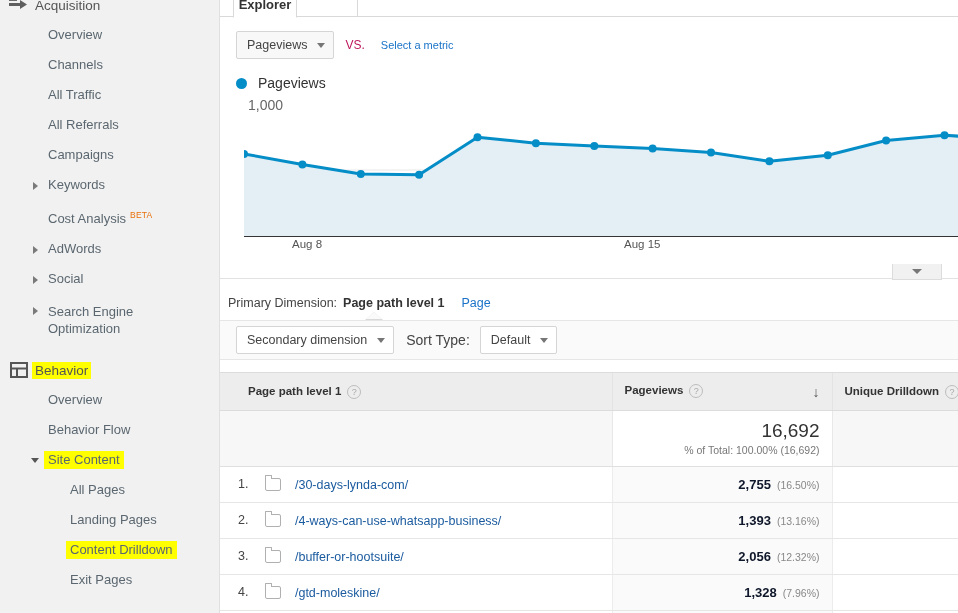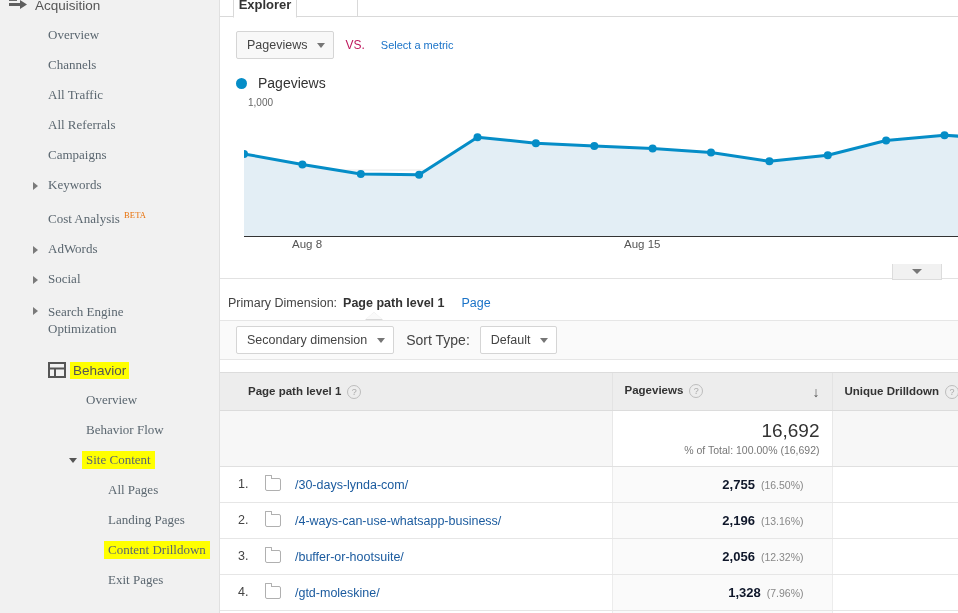--- a/index.html
+++ b/index.html
@@ -18,21 +18,21 @@
   .nav-section{position:relative;}
   .nav-top{
     display:flex;align-items:center;height:18px;padding-left:6px;margin-bottom:6px;
   }
   .sec-icon{width:26px;min-width:26px;display:flex;align-items:center;justify-content:center;}
   .sec-label{
     font-size:13.5px;color:#555;padding:1px 3px;
   }
   .nav-item{
     display:block;font-size:13px;color:#5b6770;padding:7px 0 7px 44px;line-height:16px;
-    position:relative;white-space:nowrap;font-family:Liberation Serif, serif;
+    position:relative;white-space:nowrap;
   }
   .nav-item.sub{padding-left:66px;}
   .nav-item .hl{padding:1px 4px 2px 4px;}
   .hly{background:#ffff00;}
   .caret-r{
     position:absolute;left:33px;top:50%;margin-top:-3px;
     width:0;height:0;border-left:5px solid #7a7a7a;border-top:4px solid transparent;border-bottom:4px solid transparent;
   }
   .caret-d{
     position:absolute;left:31px;top:50%;margin-top:-2px;
@@ -68,21 +68,21 @@
   .vs{margin-left:11px;font-size:12px;color:#be185d;}
   .link{color:#1a73c8;cursor:pointer;}
   .metriclink{margin-left:16px;font-size:11px;}
 
   .legend{display:flex;align-items:center;margin:16px 0 0 16px;}
   .legend-dot{width:11px;height:11px;border-radius:50%;background:#058dc7;}
   .legend-label{margin-left:11px;font-size:14px;color:#333;}
 
   
   .chartwrap{position:relative;margin:7px 0 0 16px;width:auto;height:160px;}
-  .ylab{position:absolute;font-size:10px;color:#666;left:12px;}
+  .ylab{position:absolute;font-size:14px;color:#666;left:12px;}
   .ylab.top{top:-1px;}
   .ylab.mid{top:65px;}
   .chartsvg{position:absolute;left:8px;top:5px;}
   .xaxis{position:absolute;left:8px;top:138px;width:934px;border-top:1px solid #333;}
   .xlab{position:absolute;top:140px;font-size:11.5px;color:#555;}
 
   .chartfoot{position:relative;height:18px;margin-top:6px;}
   .collapse{
     position:absolute;right:16px;top:0;width:48px;height:15px;background:#f1f1f1;
     border:1px solid #dcdcdc;border-top:none;display:flex;align-items:center;justify-content:center;
@@ -128,21 +128,21 @@
   .totalrow td{
     background:#f7f7f7;border-bottom:1px solid #e0e0e0;border-left:1px solid #e8e8e8;
     height:55px;vertical-align:middle;padding:0 12px;
   }
   .totalrow td.first{border-left:none;background:#f7f7f7;}
   .totalrow td.pv{background:#fff;text-align:right;}
   .bignum{font-size:19px;color:#333;display:block;line-height:22px;}
   .subnum{font-size:10.5px;color:#777;display:block;line-height:14px;margin-top:1px;}
   tr.row td{
     border-bottom:1px solid #e6e6e6;border-left:1px solid #ececec;
-    height:35px;vertical-align:middle;padding:0 28px;font-size:12.5px;
+    height:35px;vertical-align:middle;padding:0 12px;font-size:12.5px;
   }
   tr.row td.first{border-left:none;padding-left:18px;background:#fff;}
   tr.row td.pv{background:#fafafa;text-align:right;}
   tr.row td.upv{background:#fff;}
   .idx{display:inline-block;width:22px;color:#444;font-size:12.5px;}
   .folder{
     display:inline-block;width:14px;height:11px;position:relative;margin:0 10px 0 2px;
     vertical-align:middle;border:1px solid #b0b0b0;border-radius:1px 2px 2px 2px;
   }
   .folder:before{
@@ -200,21 +200,21 @@
       <a class="nav-item">
         <span class="caret-r"></span>
         <span class="hl">Social</span>
       </a>
       <a class="nav-item" style="padding-top:8px;padding-bottom:8px;">
         <span class="caret-r" style="top:13px;margin-top:0;"></span>
         <span class="hl twoline" style="display:inline-block;">Search Engine Optimization</span>
       </a>
     </div>
 
-    <div class="nav-section" style="margin-top:14px;padding-left:38px;">
+    <div class="nav-section" style="margin-top:14px;">
       <div class="nav-top">
         <span class="sec-icon">
           <svg width="18" height="16" viewBox="0 0 18 16">
             <rect x="1" y="1" width="16" height="14" fill="none" stroke="#555" stroke-width="2"></rect>
             <line x1="1" y1="6.5" x2="17" y2="6.5" stroke="#555" stroke-width="2"></line>
             <line x1="7" y1="6.5" x2="7" y2="15" stroke="#555" stroke-width="2"></line>
           </svg>
         </span>
         <span class="sec-label hly">Behavior</span>
       </div>
@@ -372,21 +372,21 @@
             <td class="upv"></td>
           </tr>
 
           <tr class="row">
             <td class="first">
               <span class="idx">2.</span>
               <span class="folder"></span>
               <a class="pathlink">/4-ways-can-use-whatsapp-business/</a>
             </td>
             <td class="pv">
-              <span class="val">2,196</span><span class="pct">(13.16%)</span>
+              <span class="val">1,393</span><span class="pct">(13.16%)</span>
             </td>
             <td class="upv"></td>
           </tr>
 
           <tr class="row">
             <td class="first">
               <span class="idx">3.</span>
               <span class="folder"></span>
               <a class="pathlink">/buffer-or-hootsuite/</a>
             </td>

